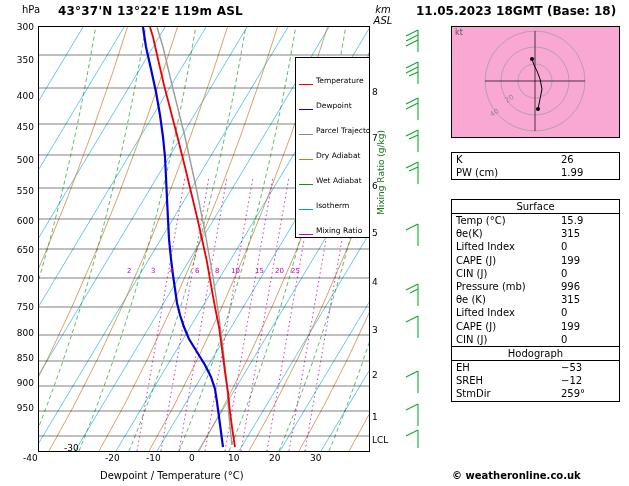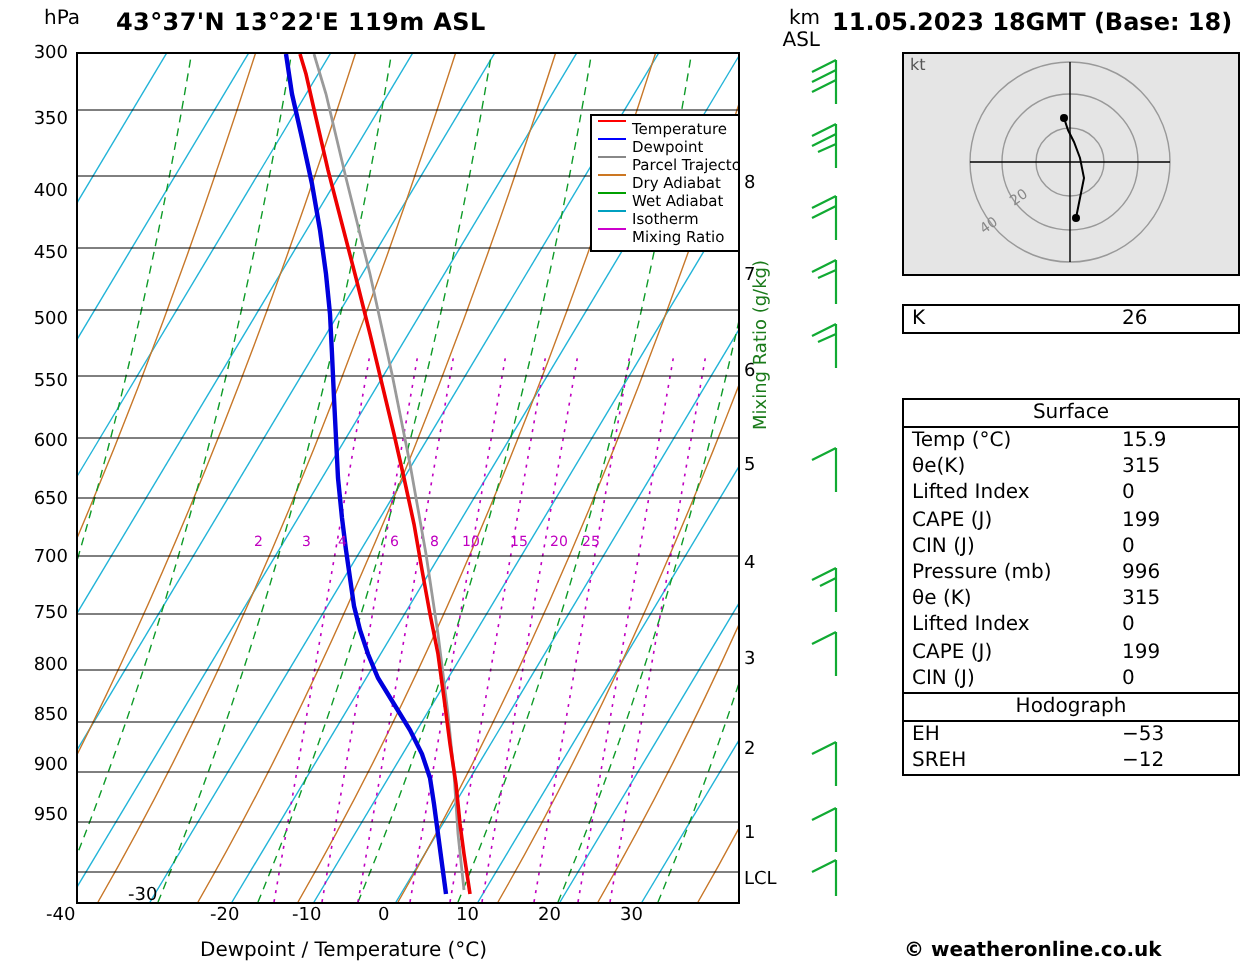--- a/index.html
+++ b/index.html
@@ -3,46 +3,46 @@
 <meta charset="utf-8">
 <style>
   html,body{margin:0;padding:0;}
   body{width:629px;height:486px;background:#ffffff;font-family:"DejaVu Sans",sans-serif;position:relative;overflow:hidden;}
   .abs{position:absolute;}
   .lbl{font-size:9px;color:#000;}
 
   
   #hdr-hpa{left:22px;top:4px;font-size:10px;}
   #hdr-loc{left:58px;top:4px;font-size:12px;font-weight:bold;letter-spacing:0.2px;}
-  #hdr-km{left:384px;top:4px;font-size:10px;text-align:right;width:26px;line-height:11px;}
+  #hdr-km{left:370px;top:4px;font-size:10px;text-align:center;width:26px;line-height:11px;font-style:italic;}
   #hdr-date{left:416px;top:4px;font-size:12px;font-weight:bold;}
 
   
   #plot{left:38px;top:26px;width:330px;height:424px;border:1px solid #000;overflow:hidden;background:#fff;}
   #plot svg{display:block;}
 
   .ytick{position:absolute;font-size:9px;text-align:right;width:32px;left:2px;}
   .xtick{position:absolute;font-size:9px;width:30px;}
   #xaxis-title{left:100px;top:470px;font-size:10px;}
 
   
   .kmtick{position:absolute;font-size:9px;left:372px;}
   #lcl{position:absolute;left:372px;font-size:9px;}
 
   
   #mix-label{position:absolute;left:376px;top:215px;font-size:9px;color:#1a7a1a;
     transform:rotate(-90deg);transform-origin:left top;white-space:nowrap;}
 
   
   #legend{position:absolute;left:256px;top:30px;background:#fff;border:1px solid #000;padding:2px 3px;}
-  #legend div{font-size:7.5px;line-height:9px;white-space:nowrap;display:flex;align-items:flex-start;}
+  #legend div{font-size:7.5px;line-height:9px;white-space:nowrap;display:flex;align-items:flex-end;margin-top:16px;}
   #legend i{display:inline-block;width:14px;height:0;border-top-width:1.5px;border-top-style:solid;margin-right:3px;}
 
   
-  #hodo{left:451px;top:26px;width:167px;height:110px;border:1px solid #000;background:#e5e5e5;}
+  #hodo{left:451px;top:26px;width:167px;height:110px;border:1px solid #000;background:#f9a8d4;}
   #hodo-kt{position:absolute;left:3px;top:1px;font-size:8px;color:#555;}
 
   
   .panel{position:absolute;left:451px;width:167px;border:1px solid #000;background:#fff;}
   .panel table{border-collapse:collapse;width:100%;font-size:10px;}
   .panel td{padding:0 0 0 4px;line-height:13.2px;white-space:nowrap;}
   .panel td.v{text-align:left;padding-left:0;width:58px;}
   .sec{text-align:center;font-size:10px;line-height:13px;border-top:1px solid #000;border-bottom:1px solid #000;}
   .sec.first{border-top:none;}
 
@@ -304,20 +304,24 @@
   </svg>
 </div>
 
 <div class="panel" id="p1">
   <table>
     <tbody>
         <tr>
           <td>K</td>
           <td class="v">26</td>
         </tr>
+    <tr>
+          <td>PW (cm)</td>
+          <td class="v">1.99</td>
+        </tr>
   </tbody>
     </table>
 </div>
 
 <div class="panel" id="p2">
   <div class="sec first">Surface</div>
   <table>
     <tbody>
         <tr>
           <td>Temp (°C)</td>
@@ -371,17 +375,21 @@
   <table>
     <tbody>
         <tr>
           <td>EH</td>
           <td class="v">−53</td>
         </tr>
     <tr>
           <td>SREH</td>
           <td class="v">−12</td>
         </tr>
+    <tr>
+          <td>StmDir</td>
+          <td class="v">259°</td>
+        </tr>
   </tbody>
     </table>
 </div>
 
 <div class="abs copy" id="footer">© weatheronline.co.uk</div>
 
 </body></html>

